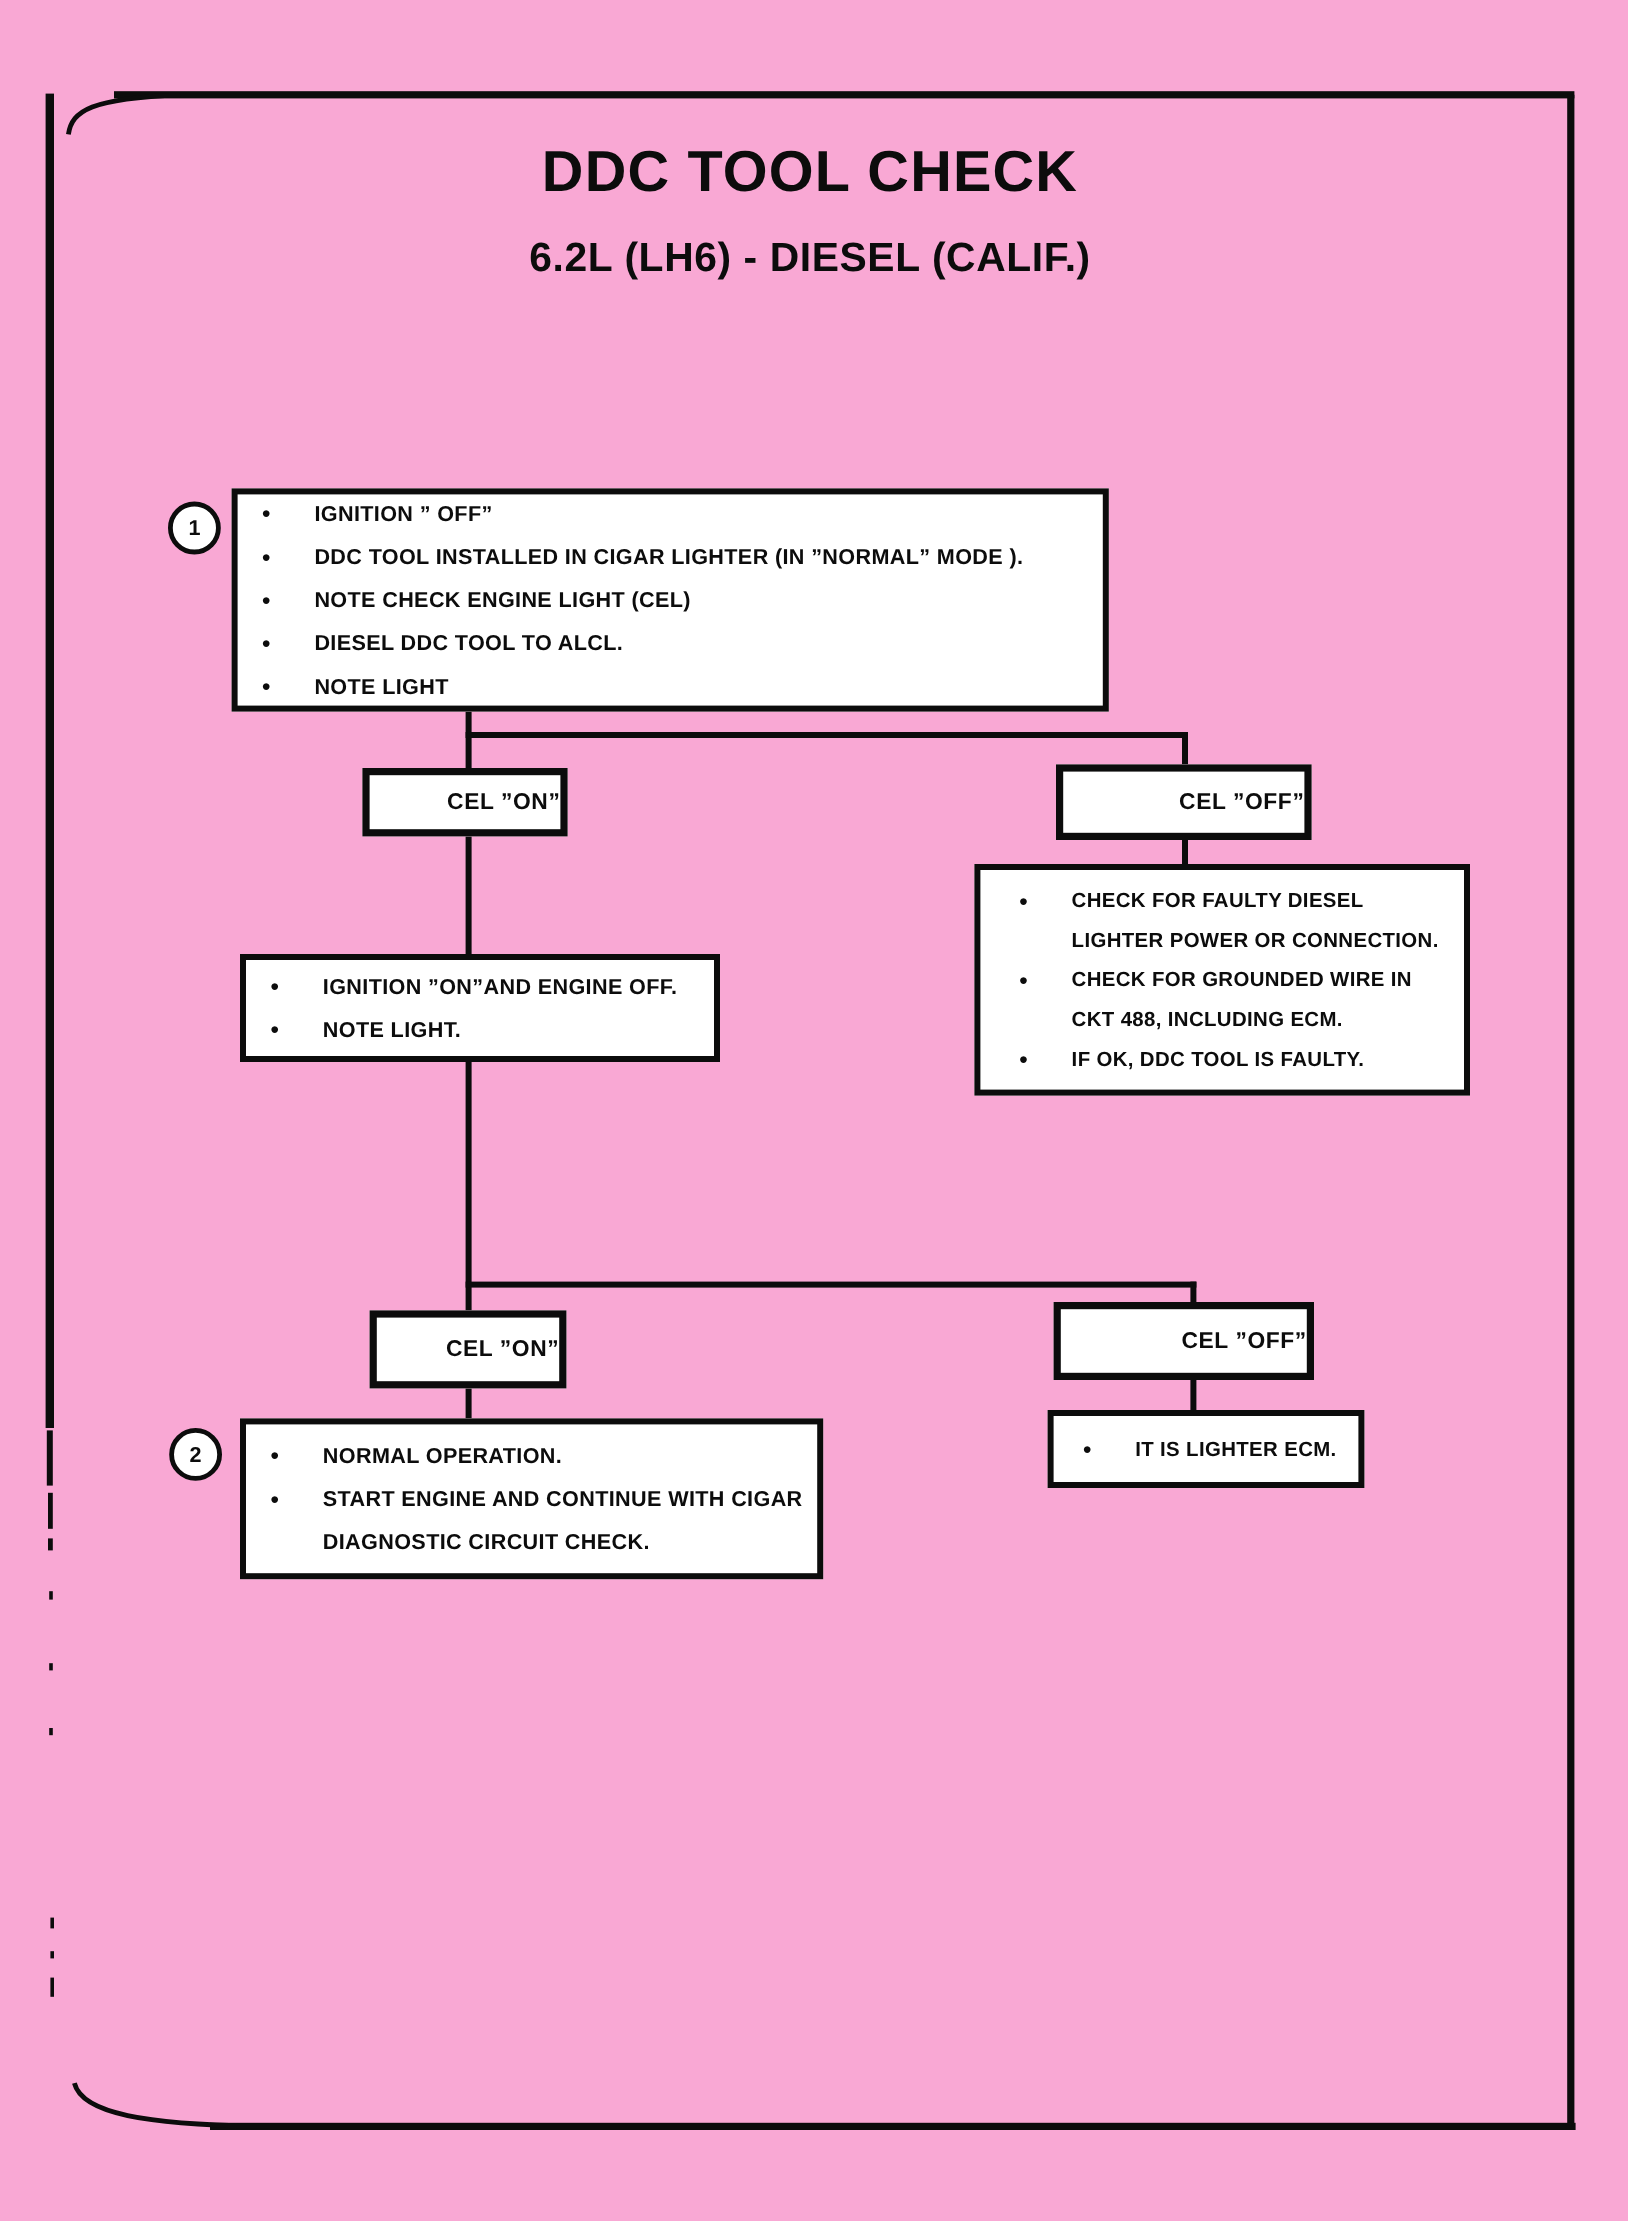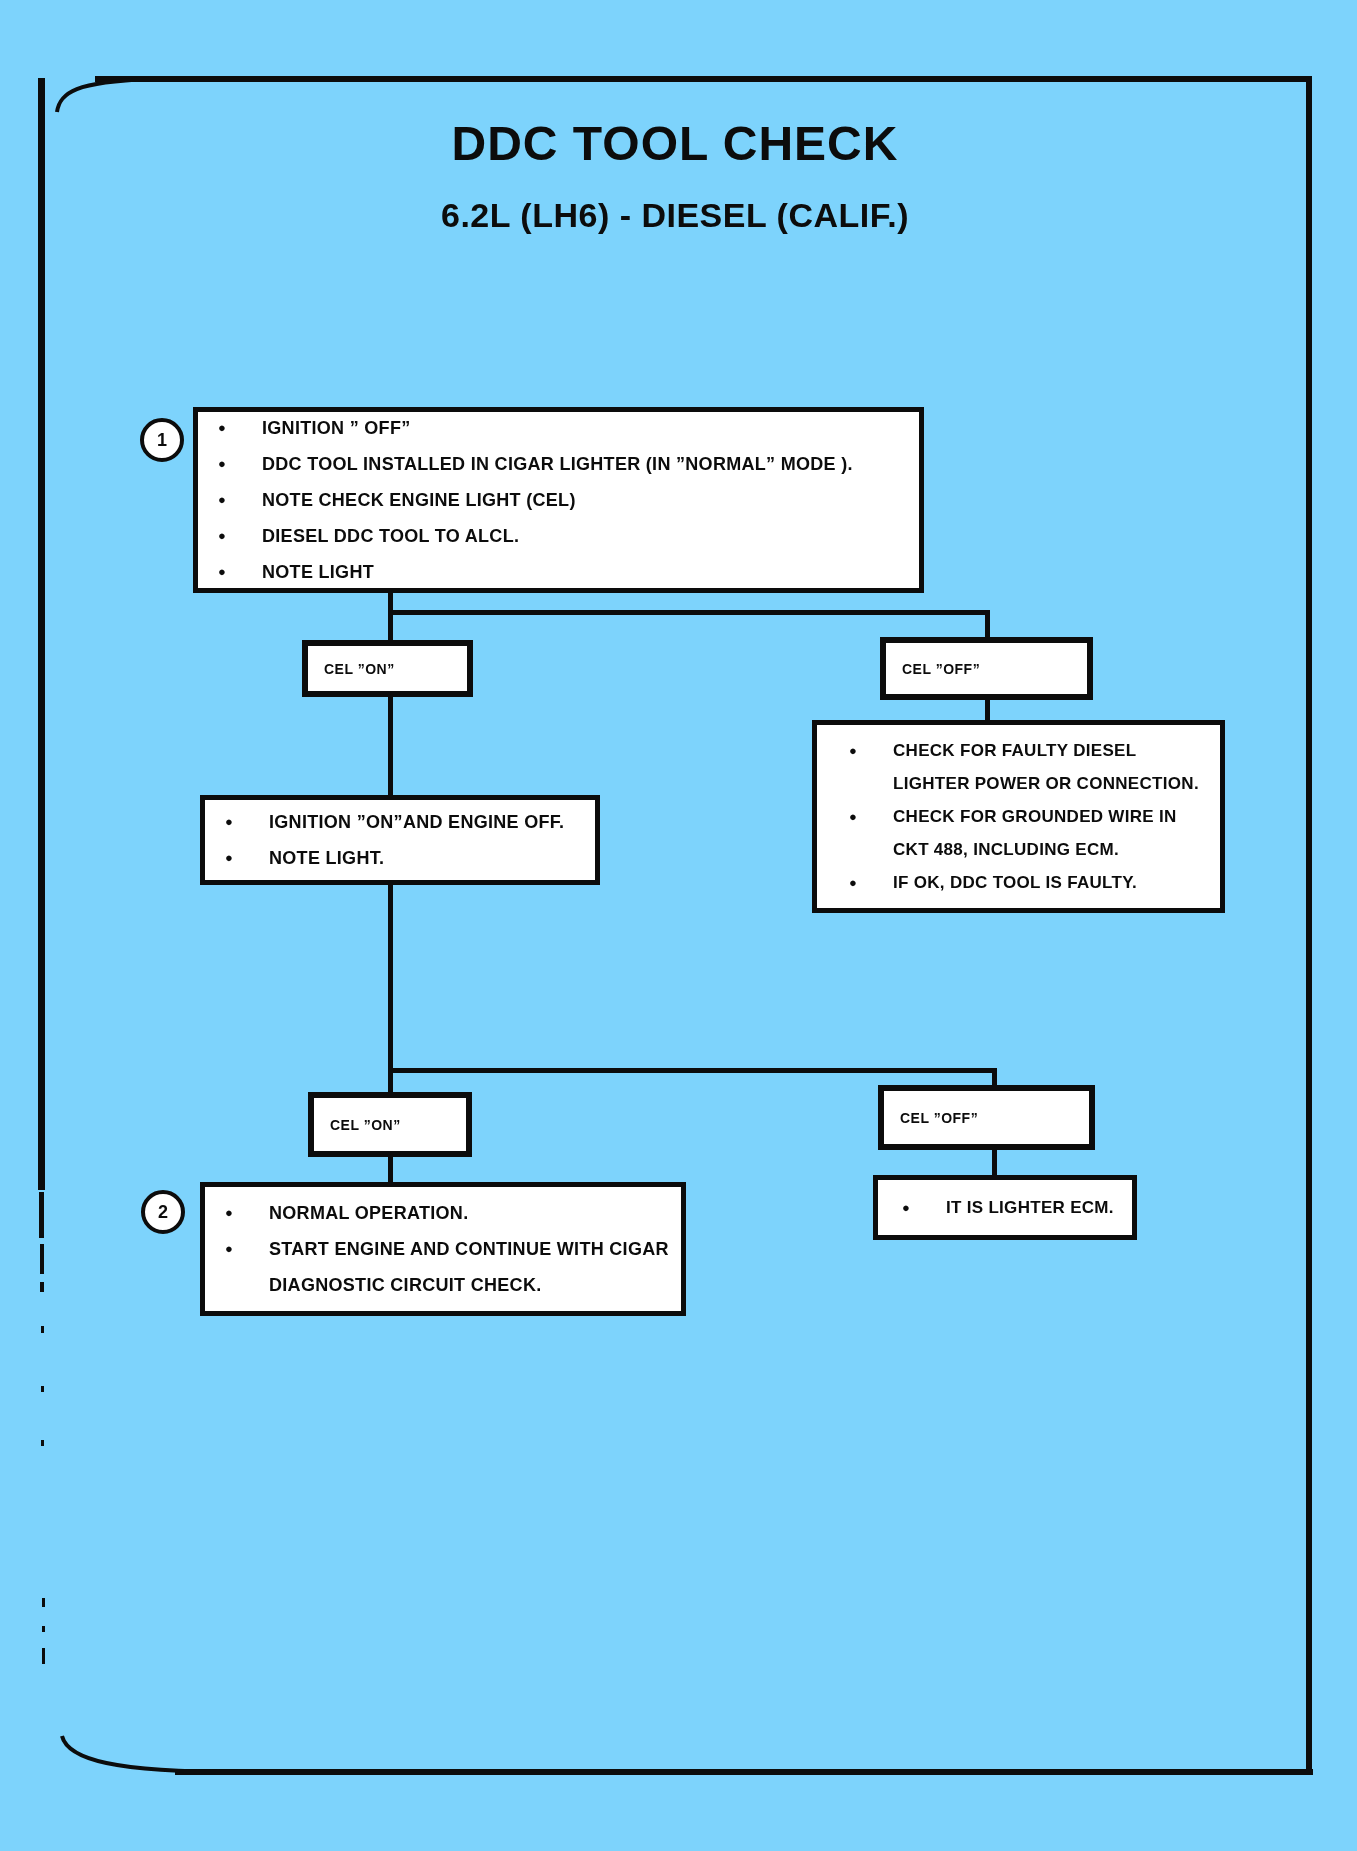--- a/index.html
+++ b/index.html
@@ -1,35 +1,35 @@
 <!DOCTYPE html>
 <html><head>
 <meta charset="utf-8">
 <style>
   html,body{margin:0;padding:0;background:#e8e8e8;}
   .canvas{
-    position:relative;width:1357px;height:1851px;background:#7dd3fc;
+    position:relative;width:1357px;height:1851px;background:#f9a8d4;
     font-family:"Liberation Sans", sans-serif;color:#0c0c0c;overflow:hidden;
   }
   .ink{background:#0c0c0c;position:absolute;}
   .title{
     position:absolute;left:40px;top:116px;width:1270px;text-align:center;
     font-size:48px;font-weight:bold;letter-spacing:1px;
   }
   .subtitle{
     position:absolute;left:40px;top:196px;width:1270px;text-align:center;
     font-size:34px;font-weight:bold;letter-spacing:0.5px;
   }
   .fbox{
     position:absolute;border:5px solid #0c0c0c;background:#ffffff;
     display:flex;flex-direction:column;justify-content:center;box-sizing:border-box;
   }
   .label-box{border-width:6px;}
   .label-box .lbl{
-    font-size:14px;font-weight:bold;letter-spacing:0.5px;padding-left:16px;
+    font-size:19px;font-weight:bold;letter-spacing:0.5px;padding-left:16px;text-align:right;
   }
   ul.blist{list-style:none;margin:0;padding:0 10px 0 14px;}
   ul.blist li{display:flex;align-items:flex-start;font-weight:bold;letter-spacing:0.3px;}
   ul.blist .blt{flex:0 0 44px;text-align:left;padding-left:6px;font-size:13px;}
   ul.blist .txt{flex:1;}
   .fs18 li{font-size:18px;line-height:36px;}
   .fs18 .blt{line-height:36px;}
   .fs17 li{font-size:17px;line-height:33px;}
   .fs17 .blt{line-height:33px;}
   .marker{

